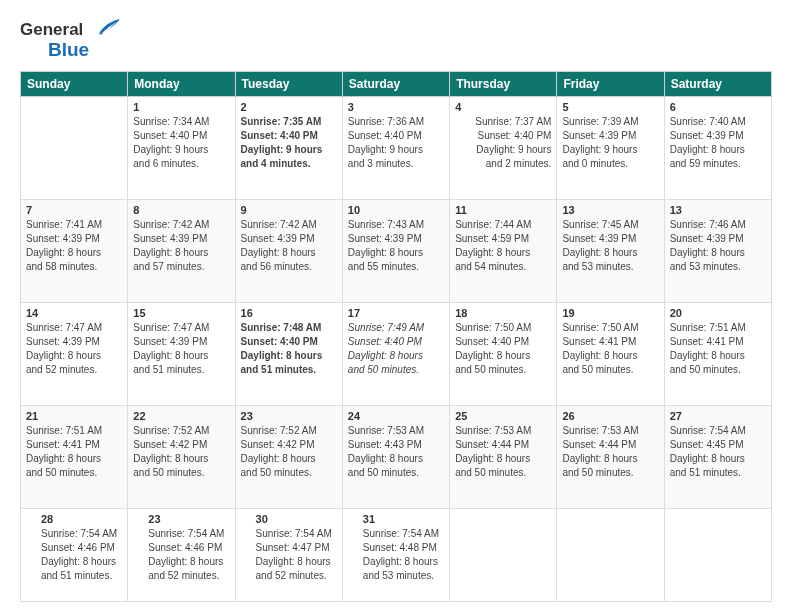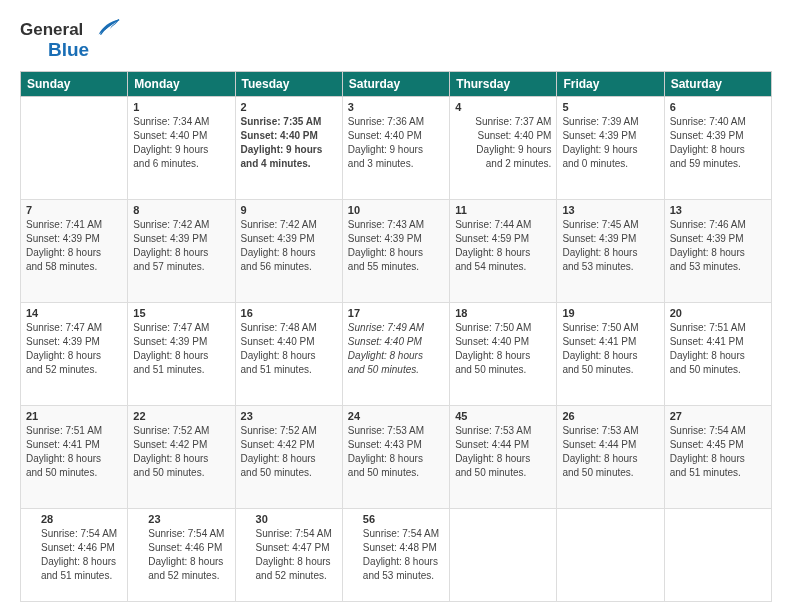--- a/index.html
+++ b/index.html
@@ -237,21 +237,21 @@
           </td>
           <td>
             <span class="day-number">15</span>
             <div class="day-info" style="white-space: pre-line;">Sunrise: 7:47 AM
 Sunset: 4:39 PM
 Daylight: 8 hours
 and 51 minutes.</div>
           </td>
           <td>
             <span class="day-number">16</span>
-            <div class="day-info" style="white-space: pre-line;">Sunrise: 7:48 AM
+            <div class="day-info" style="white-space: pre-line; font-weight: bold;">Sunrise: 7:48 AM
 Sunset: 4:40 PM
 Daylight: 8 hours
 and 51 minutes.</div>
           </td>
           <td>
             <span class="day-number">17</span>
             <div class="day-info" style="white-space: pre-line; font-style: italic;">Sunrise: 7:49 AM
 Sunset: 4:40 PM
 Daylight: 8 hours
 and 50 minutes.</div>
@@ -301,21 +301,21 @@
 and 50 minutes.</div>
           </td>
           <td>
             <span class="day-number">24</span>
             <div class="day-info" style="white-space: pre-line;">Sunrise: 7:53 AM
 Sunset: 4:43 PM
 Daylight: 8 hours
 and 50 minutes.</div>
           </td>
           <td>
-            <span class="day-number">45</span>
+            <span class="day-number">25</span>
             <div class="day-info" style="white-space: pre-line;">Sunrise: 7:53 AM
 Sunset: 4:44 PM
 Daylight: 8 hours
 and 50 minutes.</div>
           </td>
           <td>
             <span class="day-number">26</span>
             <div class="day-info" style="white-space: pre-line;">Sunrise: 7:53 AM
 Sunset: 4:44 PM
 Daylight: 8 hours
@@ -345,21 +345,21 @@
 and 52 minutes.</div>
           </td>
           <td>
             <span class="day-number">30</span>
             <div class="day-info" style="white-space: pre-line;">Sunrise: 7:54 AM
 Sunset: 4:47 PM
 Daylight: 8 hours
 and 52 minutes.</div>
           </td>
           <td>
-            <span class="day-number">56</span>
+            <span class="day-number">31</span>
             <div class="day-info" style="white-space: pre-line;">Sunrise: 7:54 AM
 Sunset: 4:48 PM
 Daylight: 8 hours
 and 53 minutes.</div>
           </td>
           <td class="empty-cell"></td>
           <td class="empty-cell"></td>
           <td class="empty-cell"></td>
         </tr>
       </tbody>

